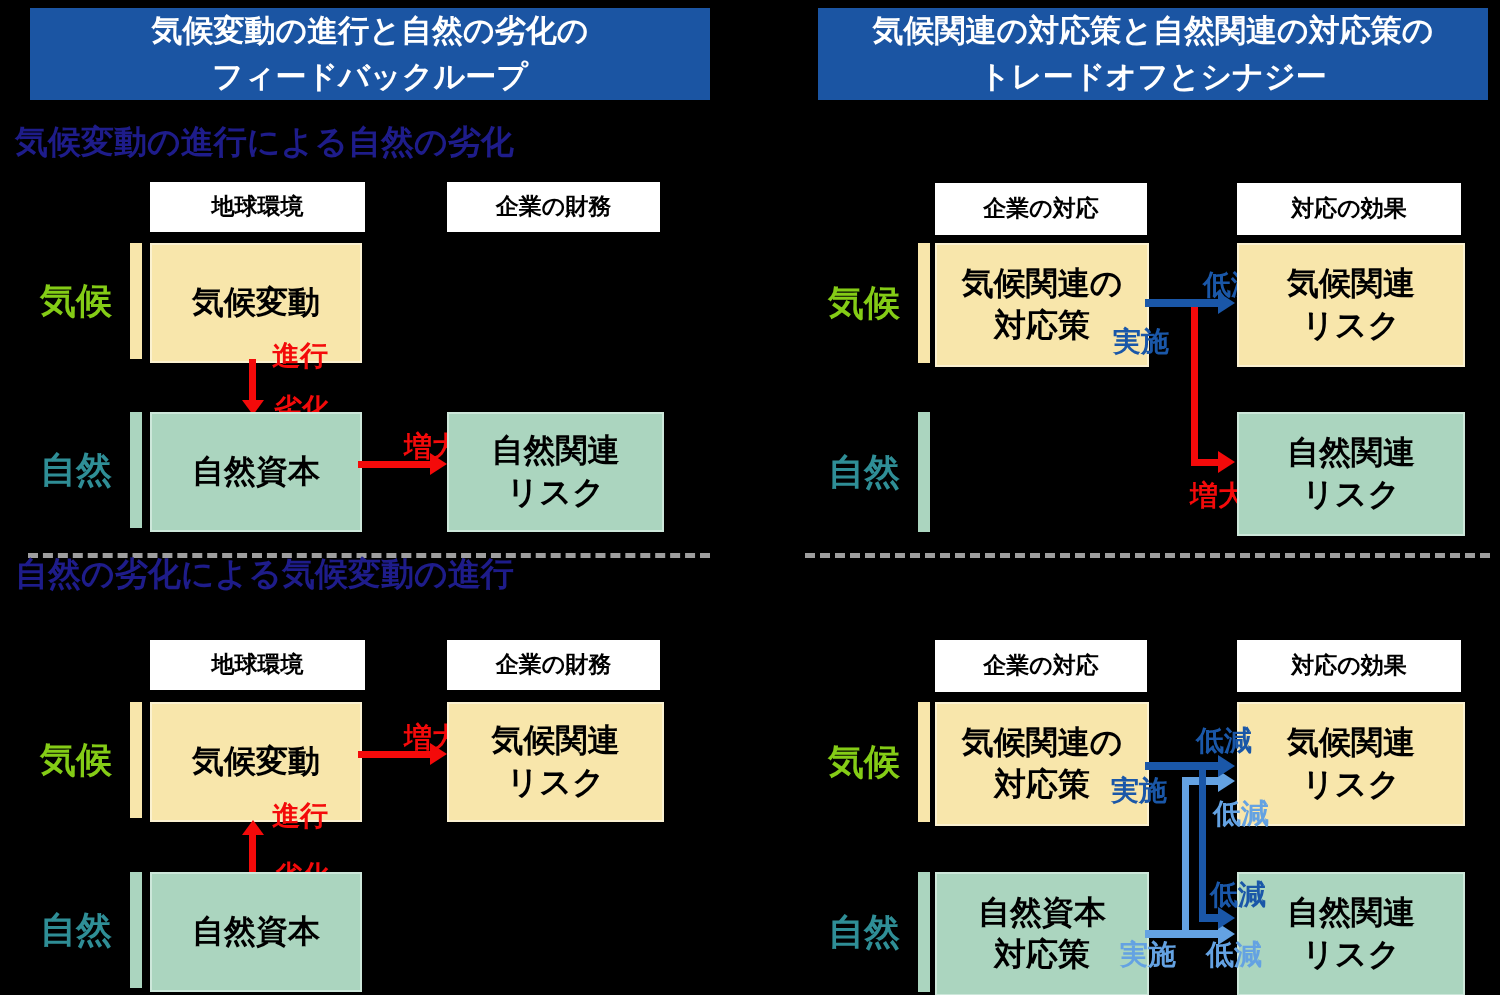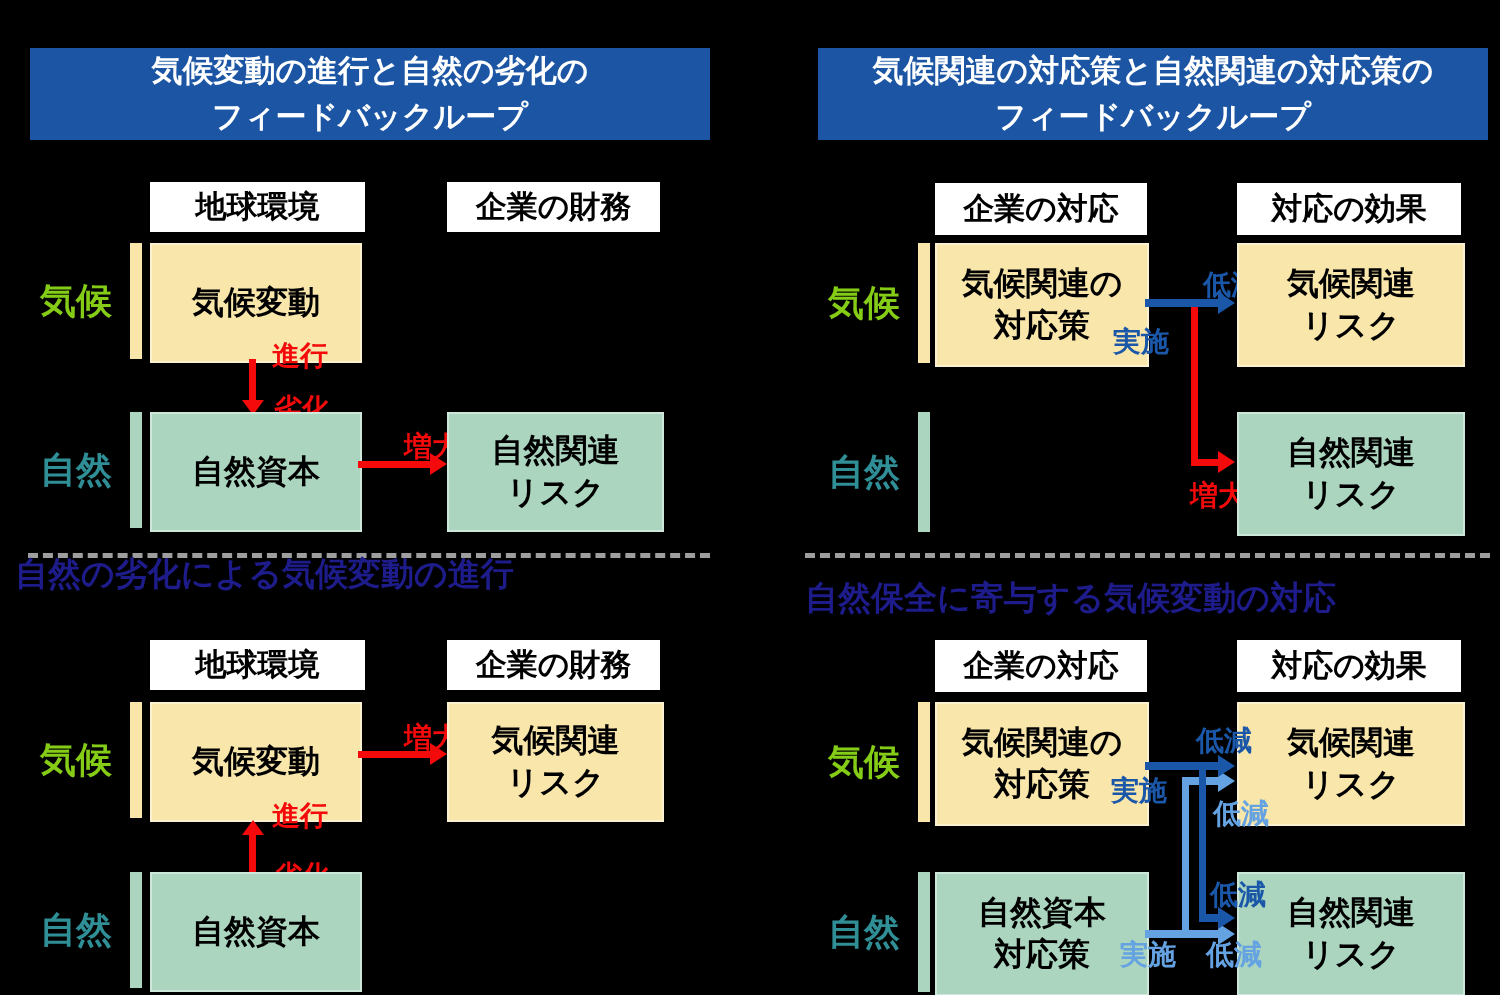--- a/index.html
+++ b/index.html
@@ -3,30 +3,30 @@
 <meta charset="utf-8">
 <style>
   html,body{margin:0;padding:0;background:#000;}
   #canvas{
     position:relative;width:1500px;height:995px;background:#000;overflow:hidden;
     font-family:"Liberation Sans",sans-serif;font-weight:bold;
   }
   .panel-header{
     position:absolute;background:#1b55a3;color:#ffffff;
     display:flex;align-items:center;justify-content:center;text-align:center;
-    font-size:31px;line-height:1.5;white-space:pre-line;margin-top:40px;
+    font-size:31px;line-height:1.5;white-space:pre-line;
   }
   .sec-title{
     position:absolute;color:#1e1c8a;font-size:33px;white-space:nowrap;
   }
   .box{
     position:absolute;display:flex;align-items:center;justify-content:center;
     text-align:center;color:#000;white-space:pre-line;line-height:1.3;
   }
-  .white-box{background:#ffffff;font-size:31px;}
+  .white-box{background:#ffffff;font-size:23px;}
   .yellow-box{background:#f8e6ab;border:2px solid #fbf1d0;font-size:32px;}
   .green-box{background:#abd5bf;border:2px solid #cde7da;font-size:32px;}
   .vbar{position:absolute;width:12px;}
   .vbar.y{background:#f8e6ab;}
   .vbar.g{background:#abd5bf;}
   .row-label{
     position:absolute;display:flex;align-items:center;justify-content:center;
     font-size:36px;white-space:nowrap;
   }
   .gold{color:#84cc16;}
@@ -48,20 +48,21 @@
   .dash-line{position:absolute;height:0;border-top:5px dashed #9e9e9e;}
 </style>
 </head>
 <body>
 
 <div id="canvas">
 
   <div class="panel-header" style="left:30px;top:8px;width:680px;height:92px;">気候変動の進行と自然の劣化の
 フィードバックループ</div>
 
+  <div class="sec-title" style="left:15px;top:120px;">気候変動の進行による自然の劣化</div>
 
   <div class="box white-box" style="left:150px;top:182px;width:215px;height:50px;">地球環境</div>
   <div class="box white-box" style="left:447px;top:182px;width:213px;height:50px;">企業の財務</div>
 
   <div class="vbar y" style="left:130px;top:243px;height:116px;"></div>
   <div class="row-label gold" style="left:36px;top:243px;width:80px;height:116px;">気候</div>
   <div class="box yellow-box" style="left:150px;top:243px;width:208px;height:116px;">気候変動</div>
 
   <div class="shaft red-bg" style="left:249px;top:359px;width:7px;height:41px;"></div>
   <div class="head down-red" style="left:242px;top:400px;"></div>
@@ -98,21 +99,21 @@
   <div class="head up-red" style="left:242px;top:820px;"></div>
   <div class="shaft red-bg" style="left:249px;top:835px;width:7px;height:39px;"></div>
   <div class="arrow-label red" style="left:272px;top:797px;">進行</div>
   <div class="arrow-label red" style="left:274px;top:857px;">劣化</div>
 
   <div class="vbar g" style="left:130px;top:872px;height:116px;"></div>
   <div class="row-label teal" style="left:36px;top:872px;width:80px;height:116px;">自然</div>
   <div class="box green-box" style="left:150px;top:872px;width:208px;height:116px;">自然資本</div>
 
   <div class="panel-header" style="left:818px;top:8px;width:670px;height:92px;">気候関連の対応策と自然関連の対応策の
-フィードバックループ</div>
+トレードオフとシナジー</div>
 
 
   <div class="box white-box" style="left:935px;top:183px;width:212px;height:52px;">企業の対応</div>
   <div class="box white-box" style="left:1237px;top:183px;width:224px;height:52px;">対応の効果</div>
 
   <div class="vbar y" style="left:918px;top:243px;height:120px;"></div>
   <div class="row-label gold" style="left:820px;top:243px;width:88px;height:120px;">気候</div>
   <div class="box yellow-box" style="left:935px;top:243px;width:210px;height:120px;">気候関連の
 対応策</div>
 
@@ -128,21 +129,20 @@
   <div class="head right-red" style="left:1218px;top:451px;"></div>
   <div class="arrow-label red" style="left:1190px;top:477px;">増大</div>
 
   <div class="vbar g" style="left:918px;top:412px;height:120px;"></div>
   <div class="row-label teal" style="left:820px;top:412px;width:88px;height:120px;">自然</div>
   <div class="box green-box" style="left:1237px;top:412px;width:224px;height:120px;">自然関連
 リスク</div>
 
   <div class="dash-line" style="left:805px;top:553px;width:685px;"></div>
 
-  <div class="sec-title" style="left:805px;top:576px;">自然保全に寄与する気候変動の対応</div>
 
   <div class="box white-box" style="left:935px;top:640px;width:212px;height:52px;">企業の対応</div>
   <div class="box white-box" style="left:1237px;top:640px;width:224px;height:52px;">対応の効果</div>
 
   <div class="vbar y" style="left:918px;top:702px;height:120px;"></div>
   <div class="row-label gold" style="left:820px;top:702px;width:88px;height:120px;">気候</div>
   <div class="box yellow-box" style="left:935px;top:702px;width:210px;height:120px;">気候関連の
 対応策</div>
 
   <div class="vbar g" style="left:918px;top:872px;height:120px;"></div>

